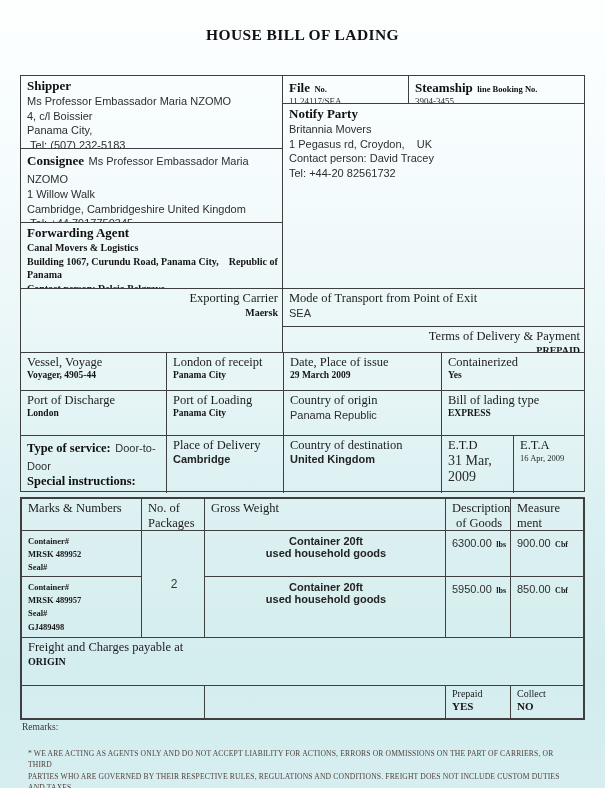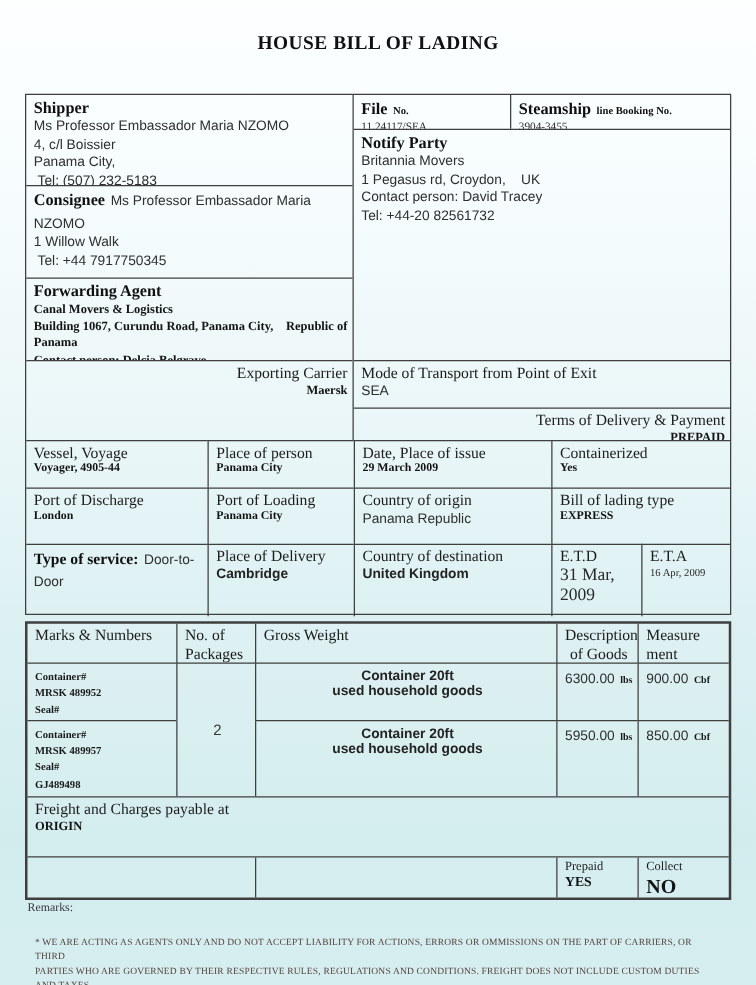--- a/index.html
+++ b/index.html
@@ -90,20 +90,21 @@
         <div class="cell bb h73">
           <div class="lbl-lg">Shipper</div>
           <div class="v-sans">Ms Professor Embassador Maria NZOMO</div>
           <div class="v-sans">4, c/l Boissier</div>
           <div class="v-sans">Panama City,</div>
           <div class="v-sans"> Tel: (507) 232-5183</div>
         </div>
         <div class="cell bb h74">
           <div><span class="lbl-lg">Consignee</span> <span class="v-sans">Ms Professor Embassador Maria NZOMO</span></div>
           <div class="v-sans">1 Willow Walk</div>
+          <div class="v-sans">Cambridge, Cambridgeshire United Kingdom</div>
           <div class="v-sans"> Tel: +44 7917750345</div>
         </div>
         <div class="cell bb h66">
           <div class="lbl-lg">Forwarding Agent</div>
           <div class="v-serif-b">Canal Movers &amp; Logistics</div>
           <div class="v-serif-b">Building 1067, Curundu Road, Panama City,    Republic of Panama</div>
           <div class="v-serif-b">Contact person: Delcia Belgrave</div>
 
         </div>
         <div class="cell grow">
@@ -140,21 +141,21 @@
         </div>
       </div>
     </div>
 
     <div class="sectionB">
       <div class="cell c1">
         <div class="lbl">Vessel, Voyage</div>
         <div class="v-serif-b-sm">Voyager, 4905-44</div>
       </div>
       <div class="cell">
-        <div class="lbl">Place of person</div>
+        <div class="lbl">London of receipt</div>
         <div class="v-serif-b-sm">Panama City</div>
       </div>
       <div class="cell">
         <div class="lbl">Date, Place of issue</div>
         <div class="v-serif-b-sm">29 March 2009</div>
       </div>
       <div class="cell span2">
         <div class="lbl">Containerized</div>
         <div class="v-serif-b-sm">Yes</div>
       </div>
@@ -171,20 +172,21 @@
         <div class="lbl">Country of origin</div>
         <div class="v-sans">Panama Republic</div>
       </div>
       <div class="cell span2">
         <div class="lbl">Bill of lading type</div>
         <div class="v-serif-b-sm">EXPRESS</div>
       </div>
 
       <div class="cell c1">
         <div><span class="lbl-lg" style="font-size:12.5px">Type of service:</span> <span class="v-sans">Door-to-Door</span></div>
+        <div class="lbl-lg" style="font-size:12.5px">Special instructions:</div>
       </div>
       <div class="cell">
         <div class="lbl">Place of Delivery</div>
         <div class="v-sans-b">Cambridge</div>
       </div>
       <div class="cell">
         <div class="lbl">Country of destination</div>
         <div class="v-sans-b">United Kingdom</div>
       </div>
       <div class="cell">
@@ -251,21 +253,21 @@
 
     <div class="g-foot">
       <div class="gcell c1"></div>
       <div class="gcell"></div>
       <div class="gcell">
         <div class="lbl" style="font-size:10px">Prepaid</div>
         <div class="v-serif-b" style="font-size:11px">YES</div>
       </div>
       <div class="gcell">
         <div class="lbl" style="font-size:10px">Collect</div>
-        <div class="v-serif-b" style="font-size:16px">NO</div>
+        <div class="v-serif-b" style="font-size:11px">NO</div>
       </div>
     </div>
   </div>
 
   <div class="remarks">Remarks:</div>
 
   <div class="footer">
     <div>* WE ARE ACTING AS AGENTS ONLY AND DO NOT ACCEPT LIABILITY FOR ACTIONS, ERRORS OR OMMISSIONS ON THE PART OF CARRIERS, OR THIRD</div>
     <div>PARTIES WHO ARE GOVERNED BY THEIR RESPECTIVE RULES, REGULATIONS AND CONDITIONS. FREIGHT DOES NOT INCLUDE CUSTOM DUTIES AND TAXES</div>
 

